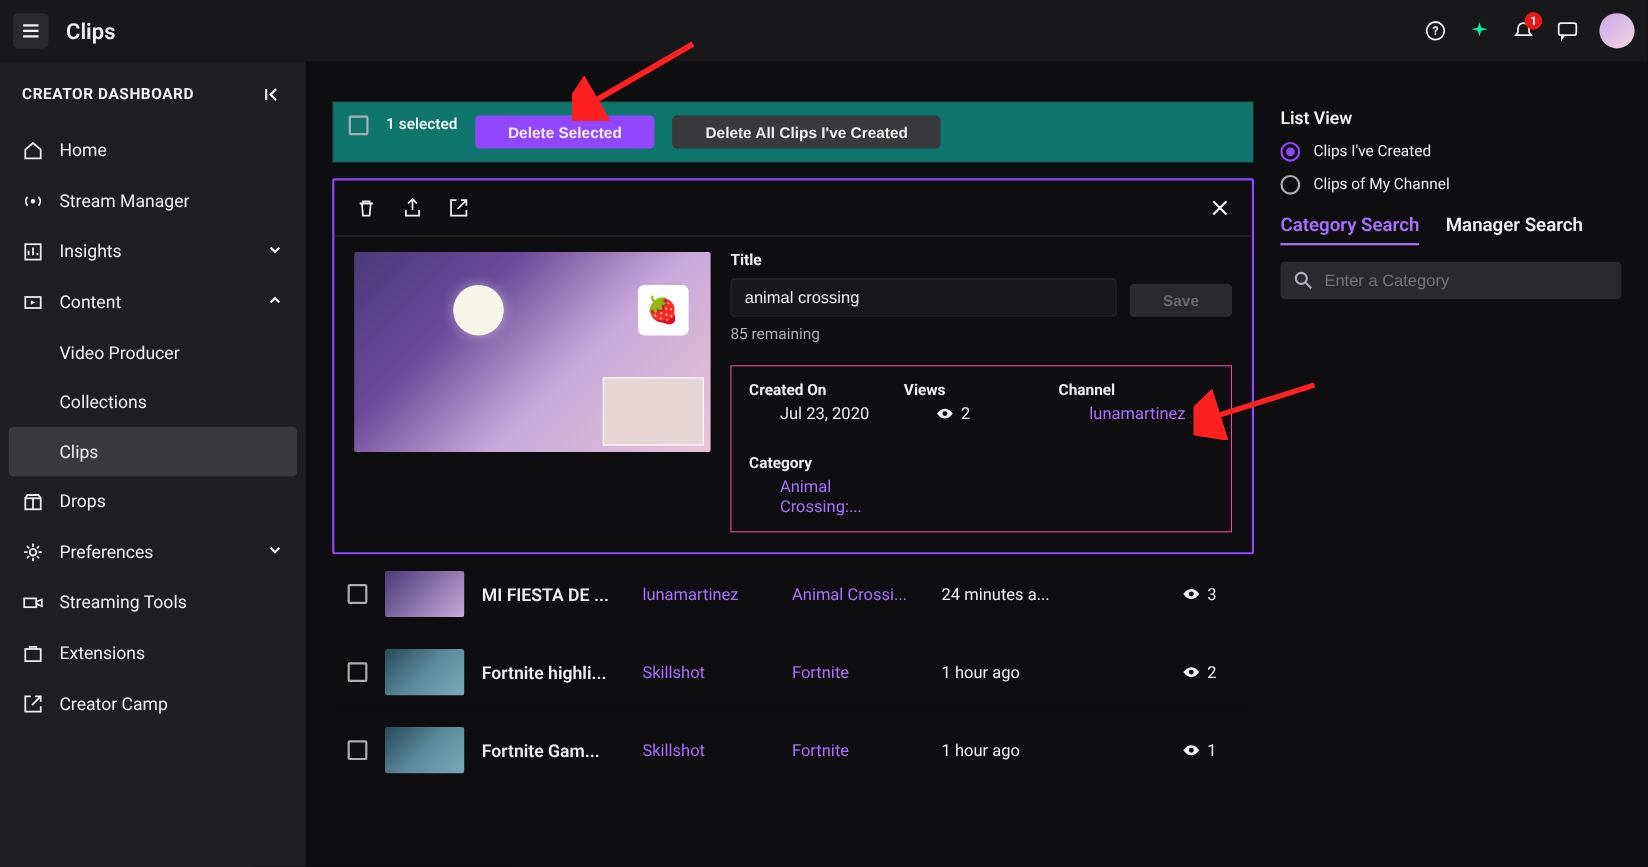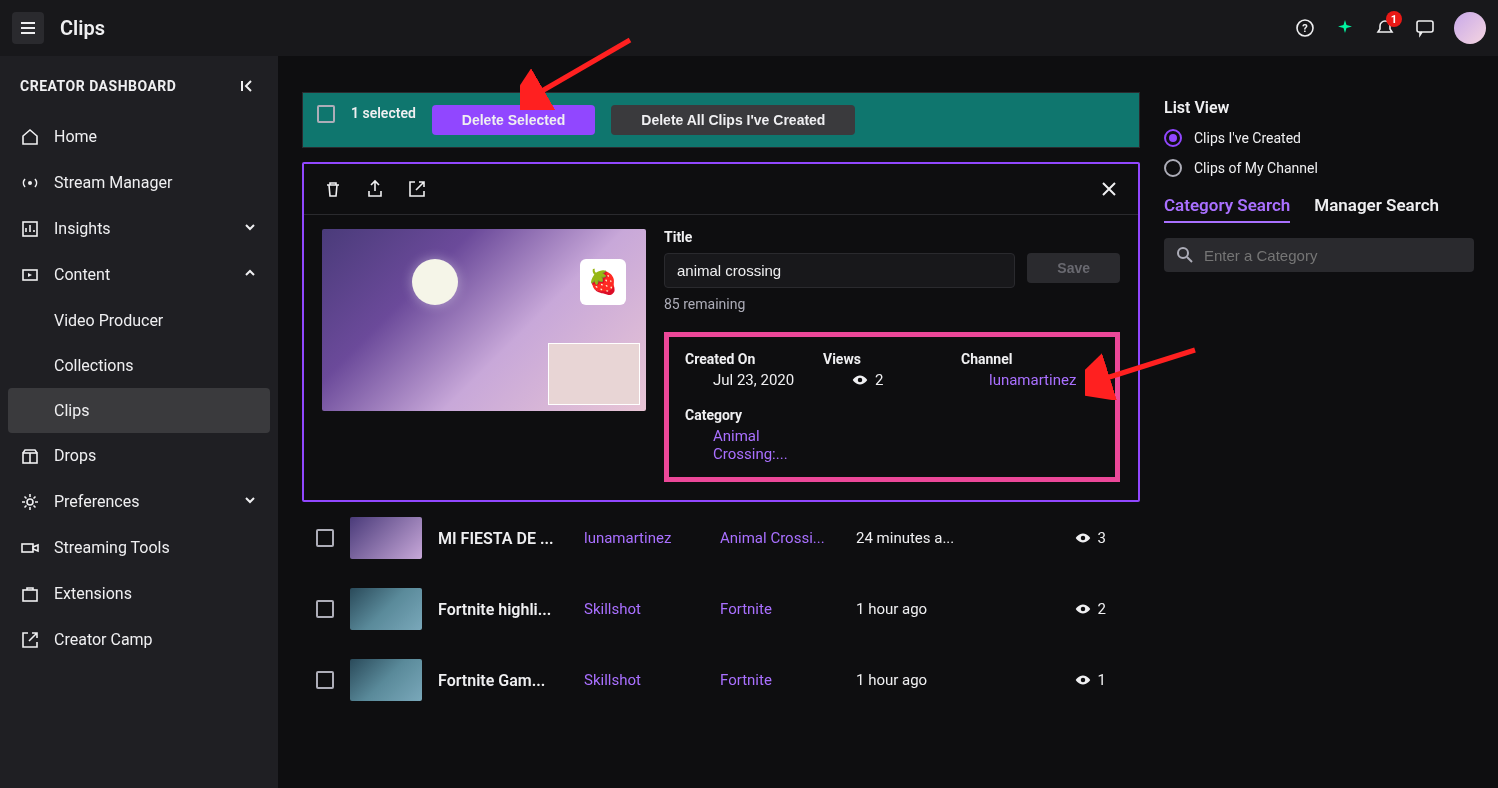--- a/index.html
+++ b/index.html
@@ -141,38 +141,38 @@
   background: linear-gradient(135deg, #4a3b7a 0%, #6b4a9a 30%, #c8a8d9 60%, #e8c5d5 100%);
   position: relative;
   border-radius: 2px;
   overflow: hidden;
 }
 .moon { position:absolute; width:46px; height:46px; background:#f5f5e8; border-radius:50%; top:30px; left:90px; box-shadow: 0 0 12px rgba(255,255,255,0.4);}
 .webcam { position:absolute; width:92px; height:62px; bottom:6px; right:6px; background:#e8d5d5; border:1px solid #fff;}
 .strawberry { position:absolute; width:46px; height:46px; background:#fff; border-radius:6px; top:30px; right:20px; display:flex;align-items:center;justify-content:center;font-size:24px;}
 .detail-form { flex: 1; }
 .field-label { font-size: 14px; font-weight: 700; margin-bottom: 8px; }
-.title-row { display: flex; gap: 12px; align-items: flex-start; }
+.title-row { display: flex; gap: 12px; align-items: flex-end; }
 .text-input {
   flex: 1;
   background: #18181b;
   border: 1px solid #2a2a2e;
   color: #efeff1;
   padding: 8px 12px;
   font-size: 15px;
   border-radius: 4px;
 }
 .remaining { color: #adadb8; font-size: 14px; margin-top: 8px; }
 .meta-box {
-  border: 5px solid #ec4899;
+  border: 1px solid #ec4899;
   padding: 14px 16px;
   margin-top: 20px;
   display: grid;
   grid-template-columns: repeat(3, 1fr);
-  row-gap: 18px;
+  row-gap: 28px;
 }
 .meta-label { font-size: 14px; font-weight: 700; margin-bottom: 4px; }
 .meta-value { font-size: 15px; margin-left: 28px; }
 .meta-link { color: #a970ff; }
 .views-val { display:flex; align-items:center; gap:6px;}
 .clip-row {
   display: flex;
   align-items: center;
   gap: 16px;
   padding: 14px 14px;

